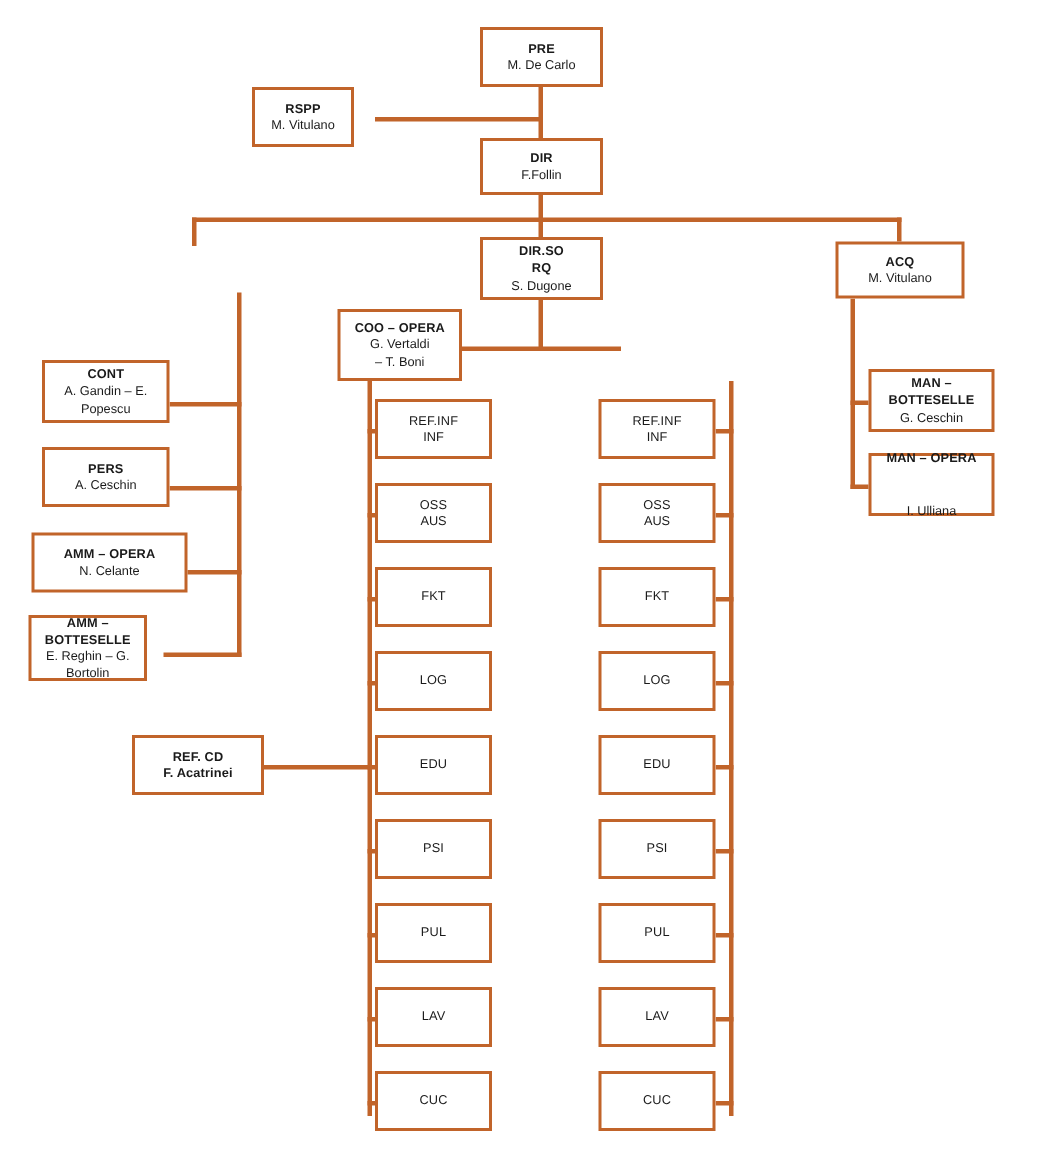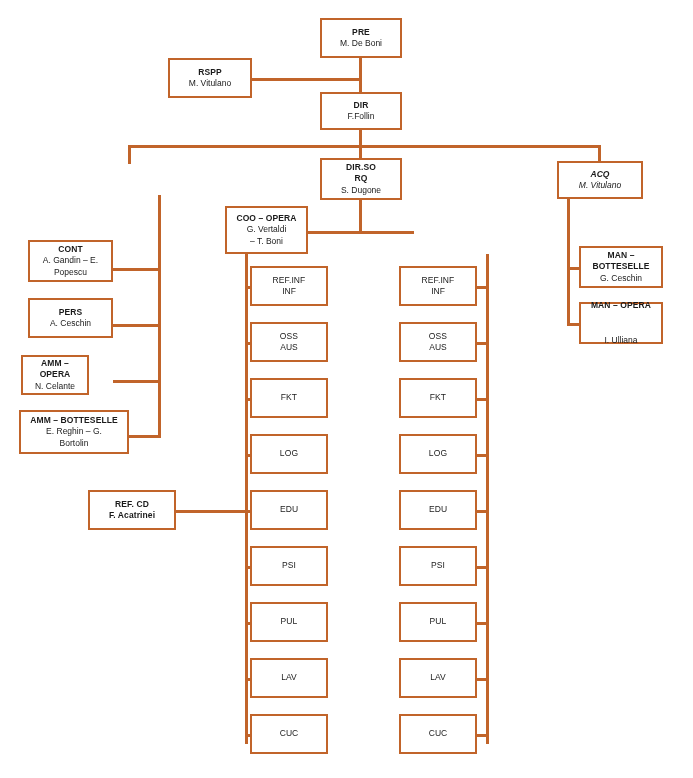--- a/index.html
+++ b/index.html
@@ -99,62 +99,62 @@
   <div class="conn" style="left:477px; top:622px; width:12px; height:3px;"></div>
   <div class="conn" style="left:477px; top:678px; width:12px; height:3px;"></div>
   <div class="conn" style="left:477px; top:734px; width:12px; height:3px;"></div>
 
   <div class="conn" style="left:567px; top:199px; width:3px; height:127px;"></div>
   <div class="conn" style="left:567px; top:267px; width:14px; height:3px;"></div>
   <div class="conn" style="left:567px; top:323px; width:14px; height:3px;"></div>
 
   <div class="node" style="left:320px; top:18px; width:82px; height:40px;">
     <span class="ttl">PRE</span>
-    <span class="sub">M. De Boni</span>
-  </div>
-
-  <div class="node" style="left:168px; top:58px; width:84px; height:40px;">
+    <span class="sub">M. De Carlo</span>
+  </div>
+
+  <div class="node" style="left:168px; top:58px; width:68px; height:40px;">
     <span class="ttl">RSPP</span>
     <span class="sub">M. Vitulano</span>
   </div>
 
   <div class="node" style="left:320px; top:92px; width:82px; height:38px;">
     <span class="ttl">DIR</span>
     <span class="sub">F.Follin</span>
   </div>
 
 
   <div class="node" style="left:320px; top:158px; width:82px; height:42px;">
     <span class="ttl">DIR.SO</span>
     <span class="ttl">RQ</span>
     <span class="sub">S. Dugone</span>
   </div>
 
-  <div class="node" style="left:557px; top:161px; width:86px; height:38px;font-style:italic;">
+  <div class="node" style="left:557px; top:161px; width:86px; height:38px;">
     <span class="ttl">ACQ</span>
     <span class="sub">M. Vitulano</span>
   </div>
 
   <div class="node" style="left:28px; top:240px; width:85px; height:42px;">
     <span class="ttl">CONT</span>
     <span class="sub">A. Gandin – E.</span>
     <span class="sub">Popescu</span>
   </div>
 
   <div class="node" style="left:28px; top:298px; width:85px; height:40px;text-align:center;">
     <span class="ttl">PERS</span>
     <span class="sub">A. Ceschin</span>
   </div>
 
-  <div class="node" style="left:21px; top:355px; width:68px; height:40px;">
+  <div class="node" style="left:21px; top:355px; width:104px; height:40px;">
     <span class="ttl">AMM – OPERA</span>
     <span class="sub">N. Celante</span>
   </div>
 
-  <div class="node" style="left:19px; top:410px; width:110px; height:44px;">
+  <div class="node" style="left:19px; top:410px; width:79px; height:44px;">
     <span class="ttl">AMM – BOTTESELLE</span>
     <span class="sub">E. Reghin – G.</span>
     <span class="sub">Bortolin</span>
   </div>
 
   <div class="node" style="left:88px; top:490px; width:88px; height:40px;">
     <span class="ttl">REF. CD</span>
     <span class="ttl">F. Acatrinei</span>
   </div>
 

